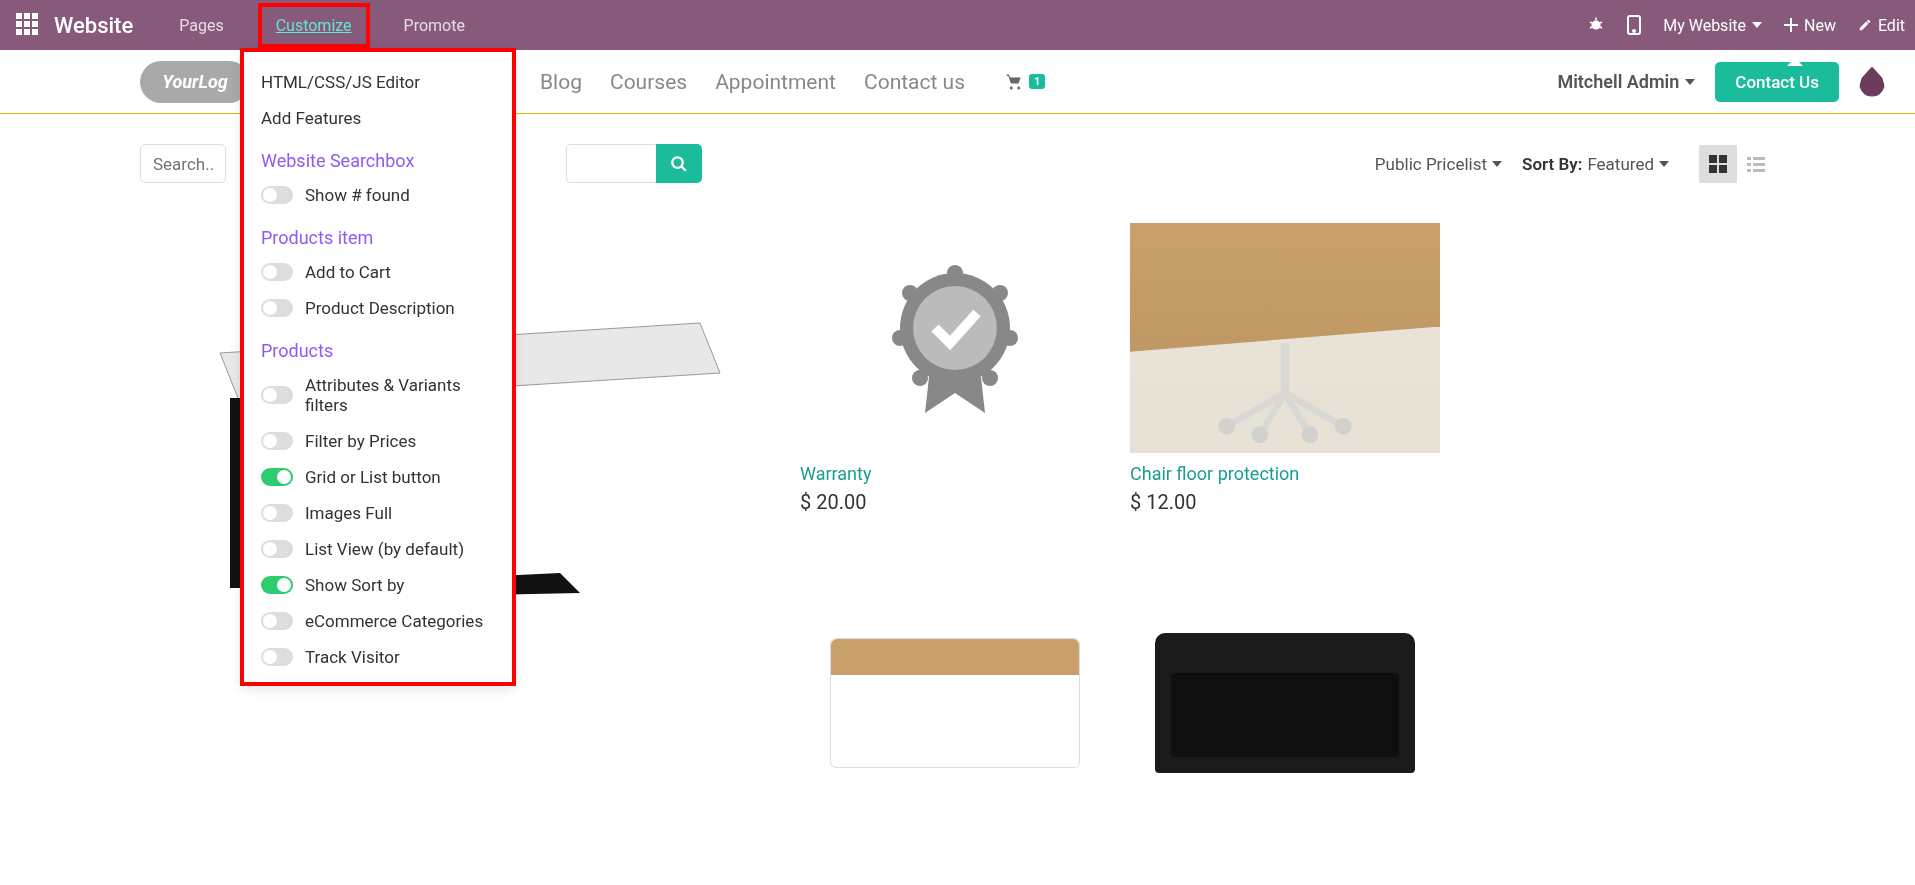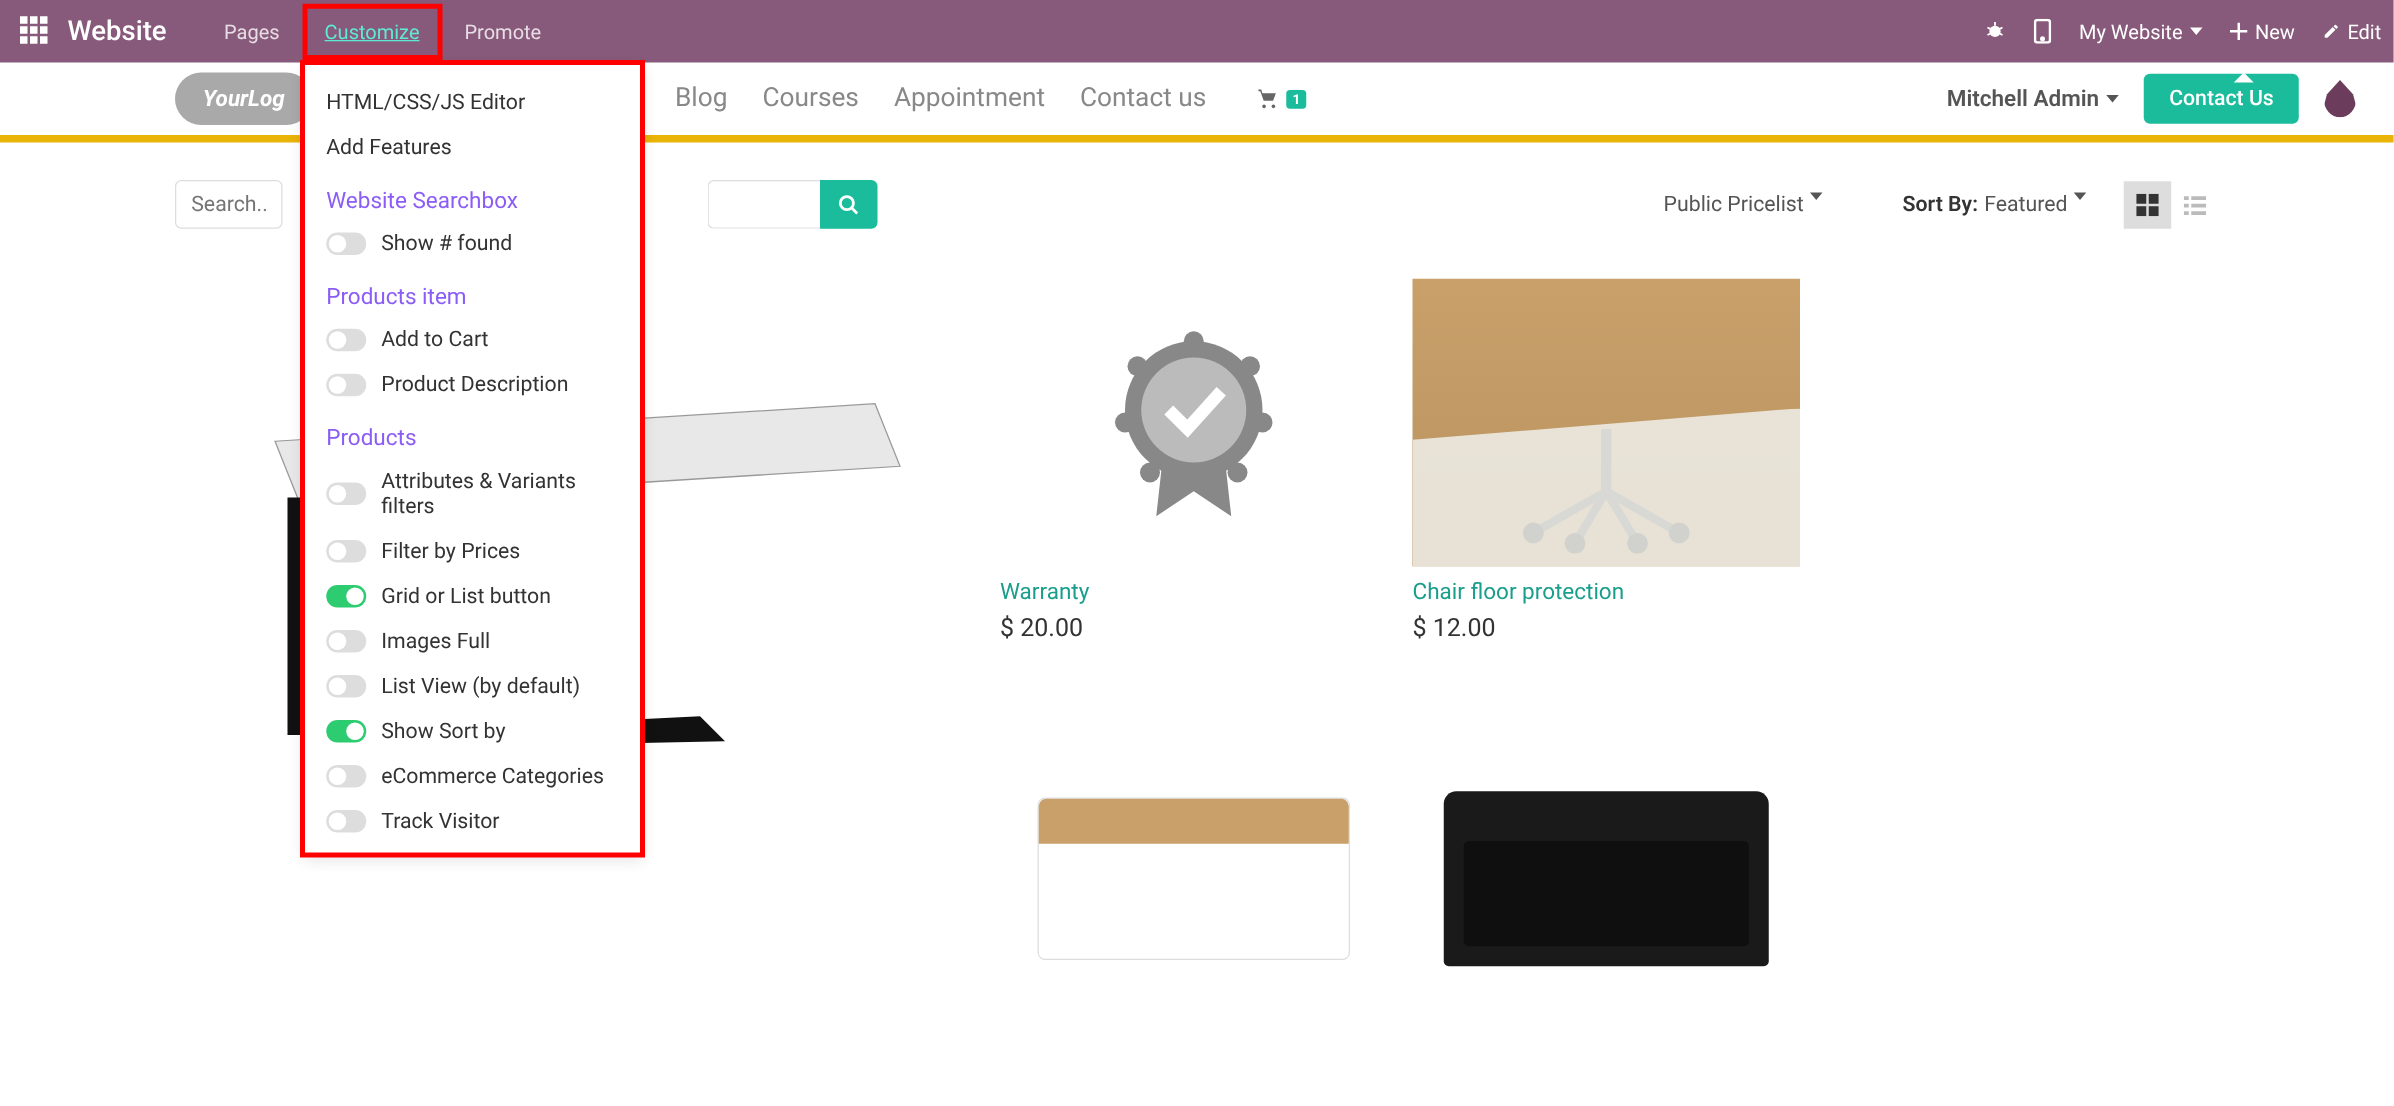--- a/index.html
+++ b/index.html
@@ -3,45 +3,45 @@
 <meta charset="utf-8">
 <style>
 * { margin: 0; padding: 0; box-sizing: border-box; font-family: -apple-system, BlinkMacSystemFont, "Segoe UI", Roboto, sans-serif; }
 body { background: #fff; overflow-x: hidden; }
 
 .topbar { background: #875A7B; height: 50px; display: flex; align-items: center; color: #fff; padding: 13px 10px; }
 .topbar-left { display: flex; align-items: center; gap: 0; }
 .apps-icon { width: 24px; height: 24px; display: grid; grid-template-columns: repeat(3,6px); grid-template-rows: repeat(3,6px); gap: 2px; margin: 0 14px 0 6px; cursor: pointer; }
 .apps-icon span { background: #fff; }
 .brand { font-size: 22px; font-weight: 500; margin-right: 28px; }
-.top-menu { display: flex; }
+.top-menu { display: flex; gap: 16px; }
 .top-menu-item { padding: 13px 18px; font-size: 16px; cursor: pointer; color: #e8dde4; }
 .top-menu-item.active { border: 4px solid #ff0000; padding: 9px 14px; color: #5eead4; text-decoration: underline; }
 .topbar-right { margin-left: auto; display: flex; align-items: center; gap: 22px; font-size: 16px; }
 .topbar-right .ritem { display: flex; align-items: center; gap: 6px; cursor: pointer; }
 
-.headerbar { height: 64px; border-bottom: 6px solid #eab308; display: flex; align-items: center; padding: 0 0 0 140px; position: relative; }
+.headerbar { height: 64px; border-bottom: 1px solid #eab308; display: flex; align-items: center; padding: 0 0 0 140px; position: relative; }
 .logo { width: 110px; height: 42px; background: #a9a9a9; border-radius: 50px; display: flex; align-items: center; justify-content: center; color: #fff; font-style: italic; font-weight: bold; font-size: 18px; position: absolute; left: 140px; }
 .main-nav { display: flex; gap: 28px; margin-left: 400px; font-size: 21px; color: #888; }
 .main-nav-item { cursor: pointer; }
 .cart { margin-left: 40px; display: flex; align-items: center; gap: 4px; cursor: pointer; color: #666; }
 .cart-badge { background: #1abc9c; color: #fff; font-size: 11px; padding: 1px 5px; border-radius: 3px; font-weight: bold; }
 .user-area { margin-left: auto; margin-right: 30px; display: flex; align-items: center; gap: 20px; }
 .user-name { font-size: 18px; font-weight: 600; color: #555; cursor: pointer; display:flex; align-items:center; gap:6px; }
 .contact-btn { background: #1abc9c; color: #fff; padding: 10px 20px; border-radius: 5px; font-size: 17px; font-weight: 500; cursor: pointer; }
 .drop { width: 26px; height: 30px; background: #6b3c5c; clip-path: polygon(50% 0, 90% 38%, 100% 70%, 80% 100%, 20% 100%, 0 70%, 10% 38%); border-radius: 0 0 50% 50%; cursor: pointer; }
 
 .content { display: flex; padding: 30px 140px 0 140px; gap: 20px; position: relative; }
 .search-left { width: 86px; border: 1px solid #ddd; border-radius: 5px; padding: 8px 12px; color: #999; font-size: 17px; background:#fff; }
 .search-right { display: flex; margin-left: 320px; }
 .search-right input { border: 1px solid #ddd; border-right: none; border-radius: 5px 0 0 5px; padding: 9px 12px; width: 90px; font-size: 16px; }
 .search-btn { background: #1abc9c; width: 46px; display: flex; align-items: center; justify-content: center; border-radius: 0 5px 5px 0; cursor: pointer; }
 
 .filters-bar { display: flex; align-items: center; gap: 20px; margin-left: auto; font-size: 17px; color: #555; }
-.filters-bar .fitem { display: flex; align-items: flex-start; gap: 5px; cursor: pointer; margin-left: 44px; }
+.filters-bar .fitem { display: flex; align-items: center; gap: 5px; cursor: pointer; }
 .view-toggle { display: flex; gap: 0; margin-left: 10px; }
 .view-btn { width: 38px; height: 38px; display: flex; align-items: center; justify-content: center; cursor: pointer; color: #666; }
 .view-btn.active { background: #ddd; color: #333; }
 
 .products-grid { display: grid; grid-template-columns: repeat(4, 1fr); gap: 20px; padding: 40px 140px; }
 .product { }
 .product-img { width: 100%; height: 230px; display: flex; align-items: center; justify-content: center; position: relative; }
 .product-title { color: #1a9e8c; font-size: 18px; margin-top: 10px; cursor: pointer; }
 .product-price { font-size: 20px; color: #333; margin-top: 6px; }
 

